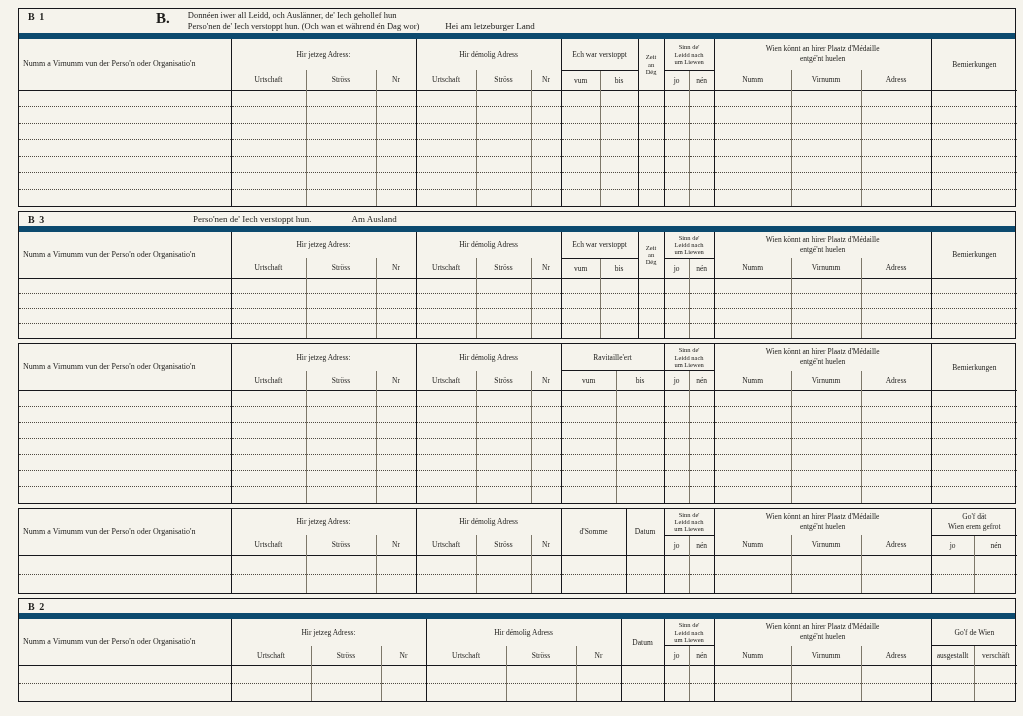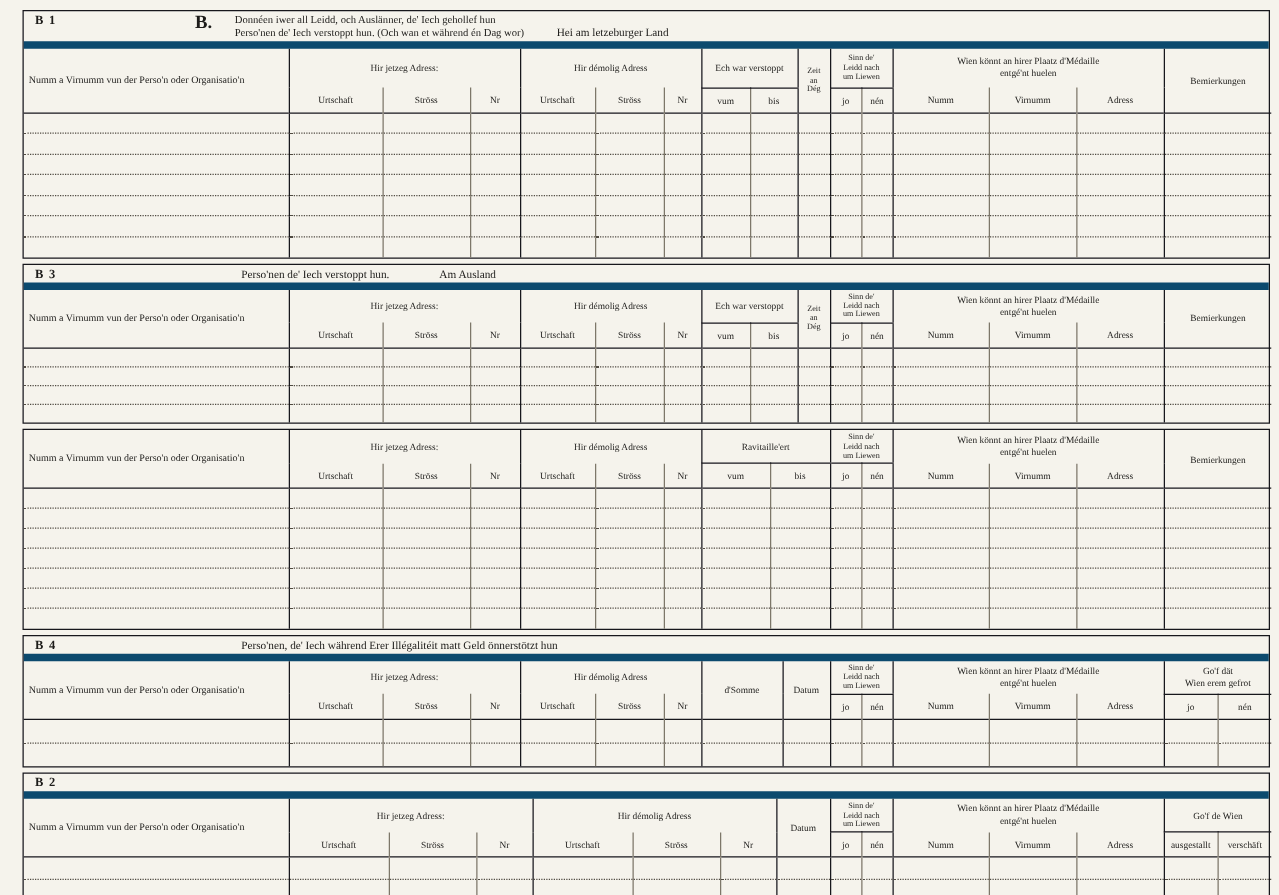--- a/index.html
+++ b/index.html
@@ -554,24 +554,20 @@
           <td class="cl"></td>
             <td class="sl"></td>
             <td class="sl"></td>
           <td class="cl"></td>
         </tr>
         </tbody>
     </table>
   </div>
 
   <div class="sect">
-    <div class="band short">
-      <span class="tag">B 4</span>
-      <span class="stitle">Perso'nen, de' Iech während Erer Illégalitéit matt Geld önnerstötzt hun</span>
-    </div>
     <table class="t-b4">
       <colgroup>
         <col style="width:212px">
           <col style="width:75px">
           <col style="width:70px">
           <col style="width:40px">
         <col style="width:60px">
           <col style="width:55px">
           <col style="width:30px">
         <col style="width:65px">

